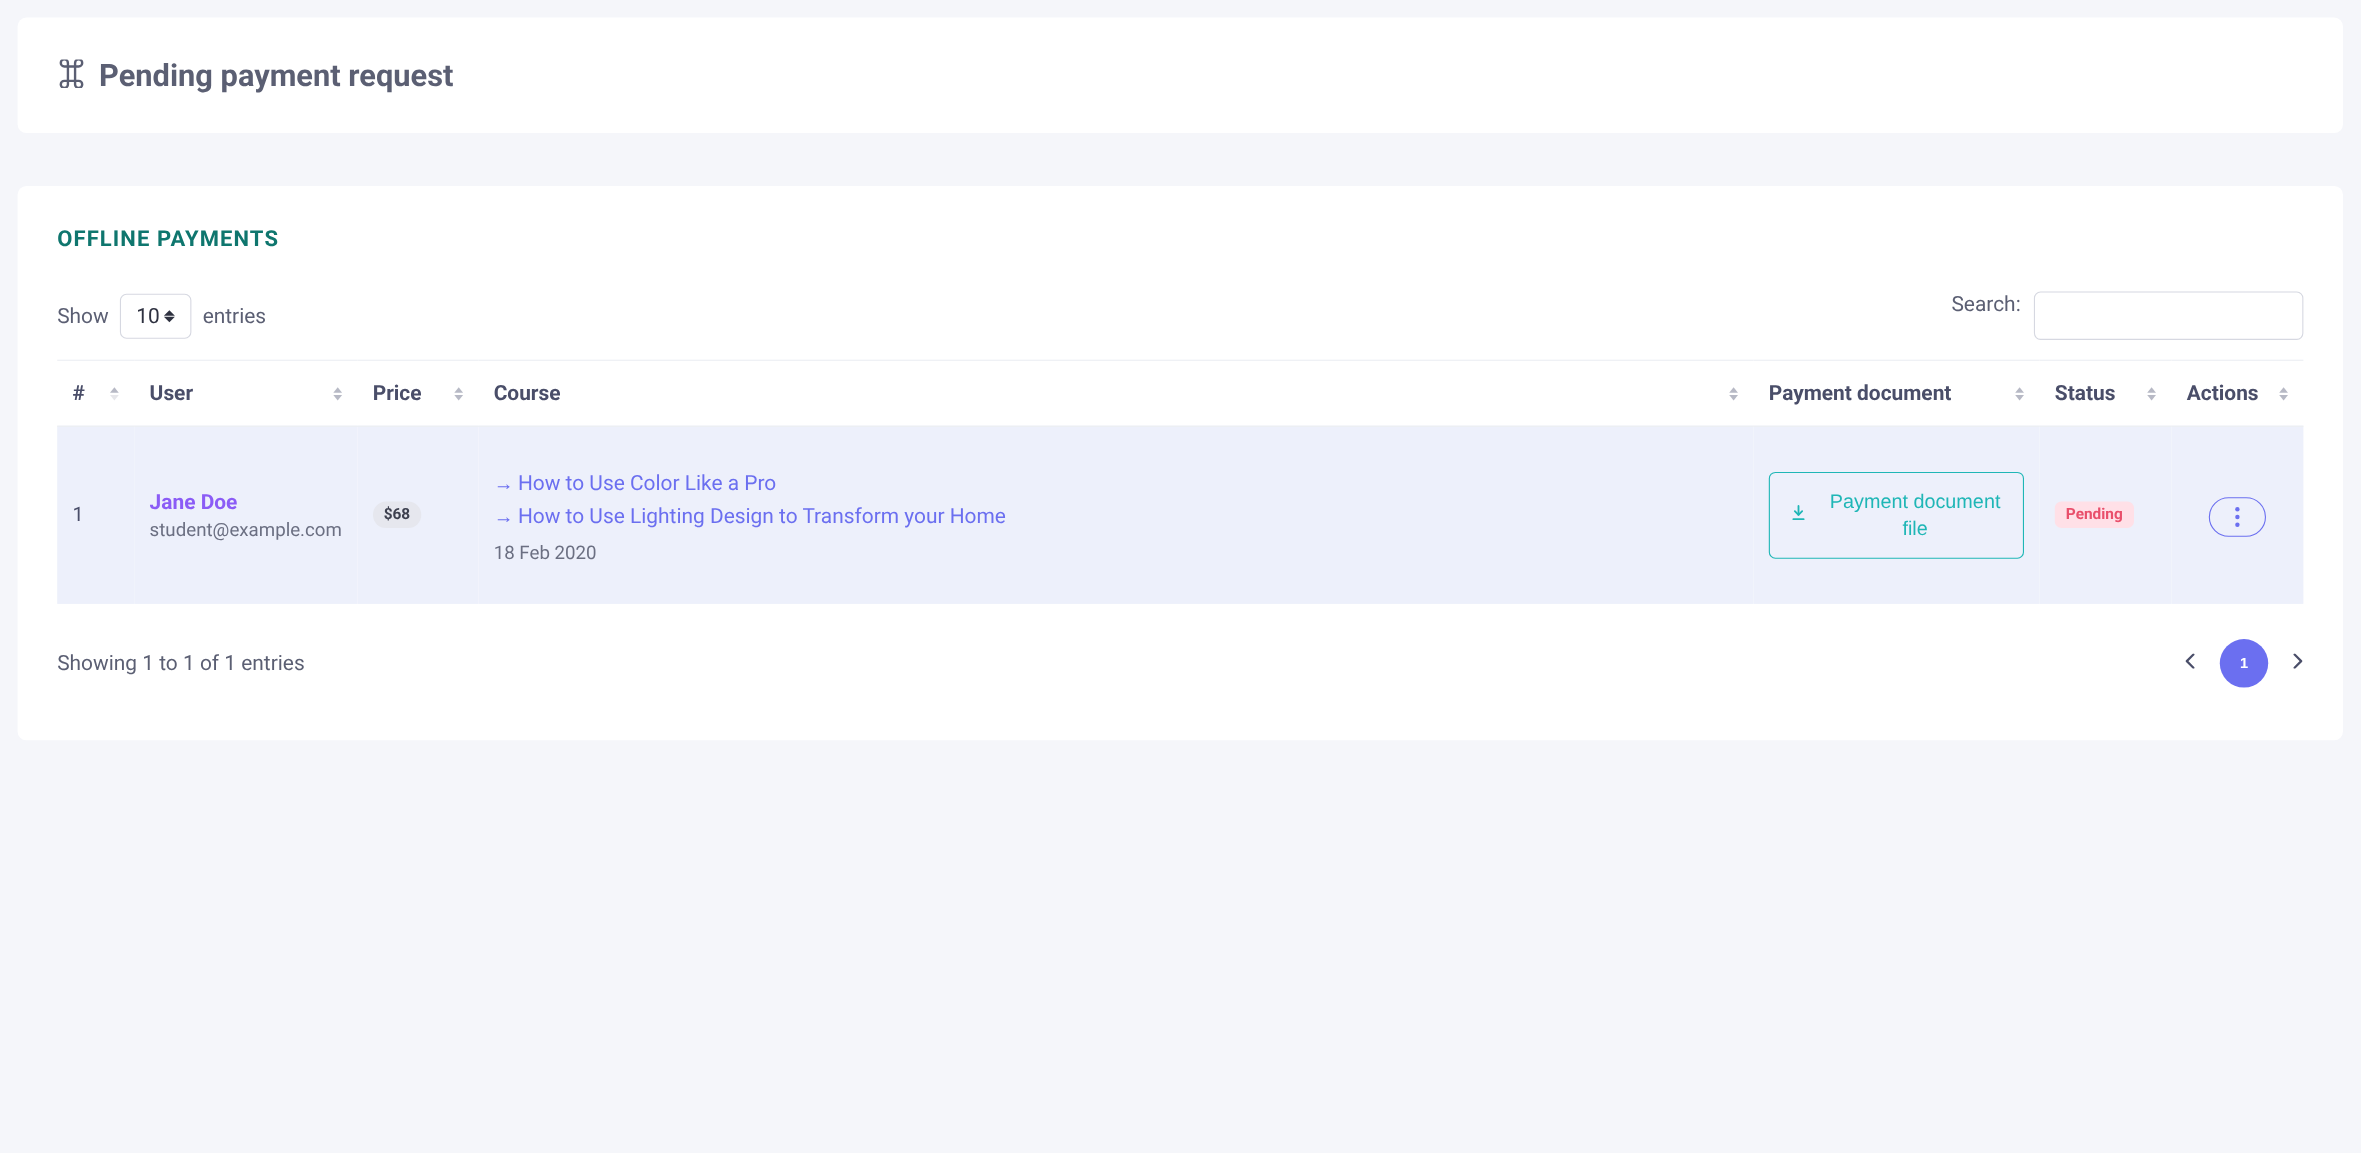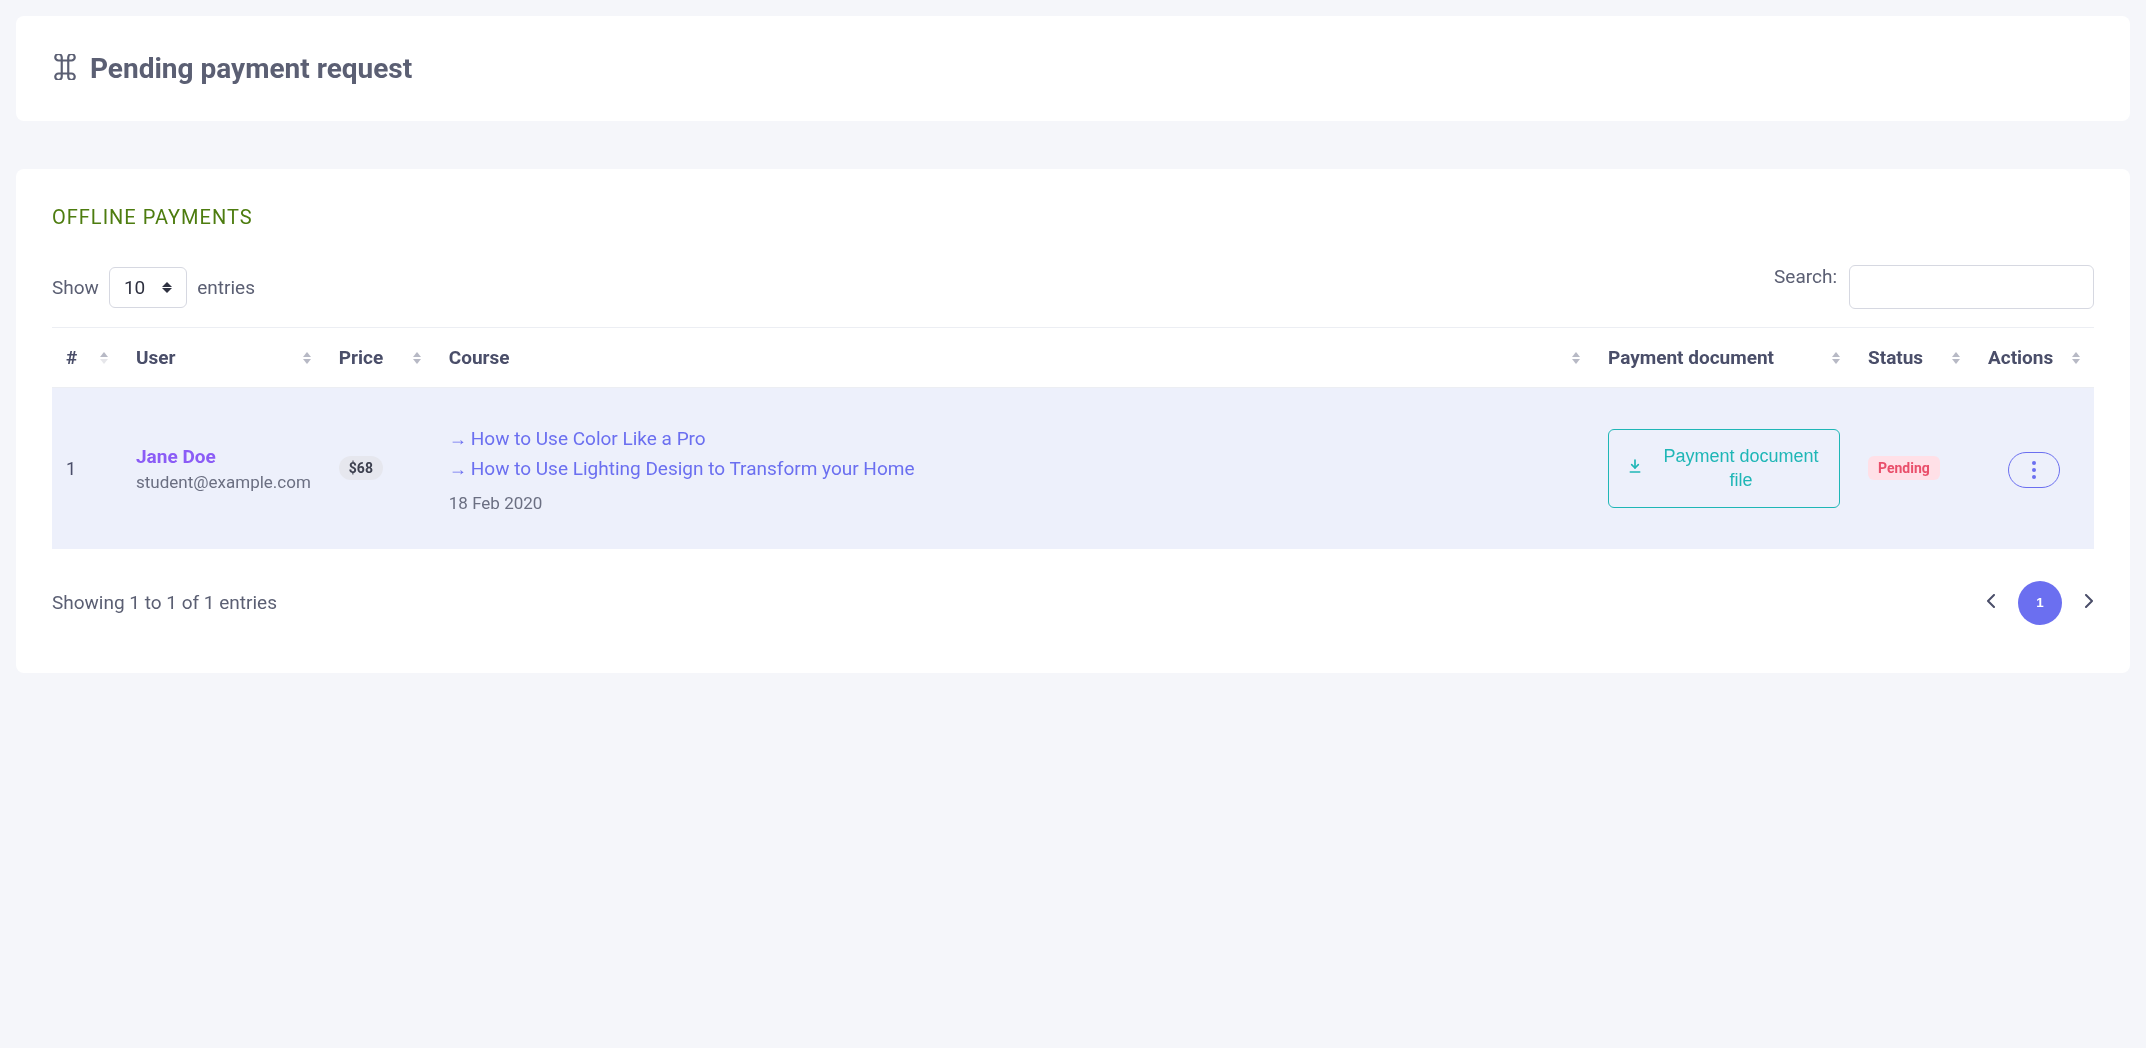--- a/index.html
+++ b/index.html
@@ -20,42 +20,42 @@
 
     .page-title-row { display: flex; align-items: center; gap: 12px; }
     .page-title-row .title {
       font-size: 28px;
       font-weight: 700;
       color: #5b5f73;
     }
 
     .section-title {
       font-size: 20px;
-      font-weight: 400;
+      font-weight: 700;
       letter-spacing: 1px;
-      color: #4d7c0f;
+      color: #0f766e;
       margin-bottom: 36px;
     }
 
     .controls-row {
       display: flex;
       justify-content: space-between;
       align-items: center;
       font-size: 19px;
       color: #5b5f73;
       margin-bottom: 18px;
     }
     .show-entries { display: flex; align-items: center; gap: 10px; }
     .select-wrap {
       border: 1px solid #d6d8e1;
       border-radius: 6px;
       padding: 8px 14px;
       display: inline-flex;
       align-items: center;
-      gap: 17px;
+      gap: 4px;
       cursor: pointer;
       color: #2e3140;
     }
     .select-caret { display: inline-flex; flex-direction: column; gap: 1px; }
     .select-caret .up, .select-caret .down {
       width: 0; height: 0; border-left: 5px solid transparent; border-right: 5px solid transparent;
     }
     .select-caret .up { border-bottom: 5px solid #2e3140; }
     .select-caret .down { border-top: 5px solid #2e3140; }
 

